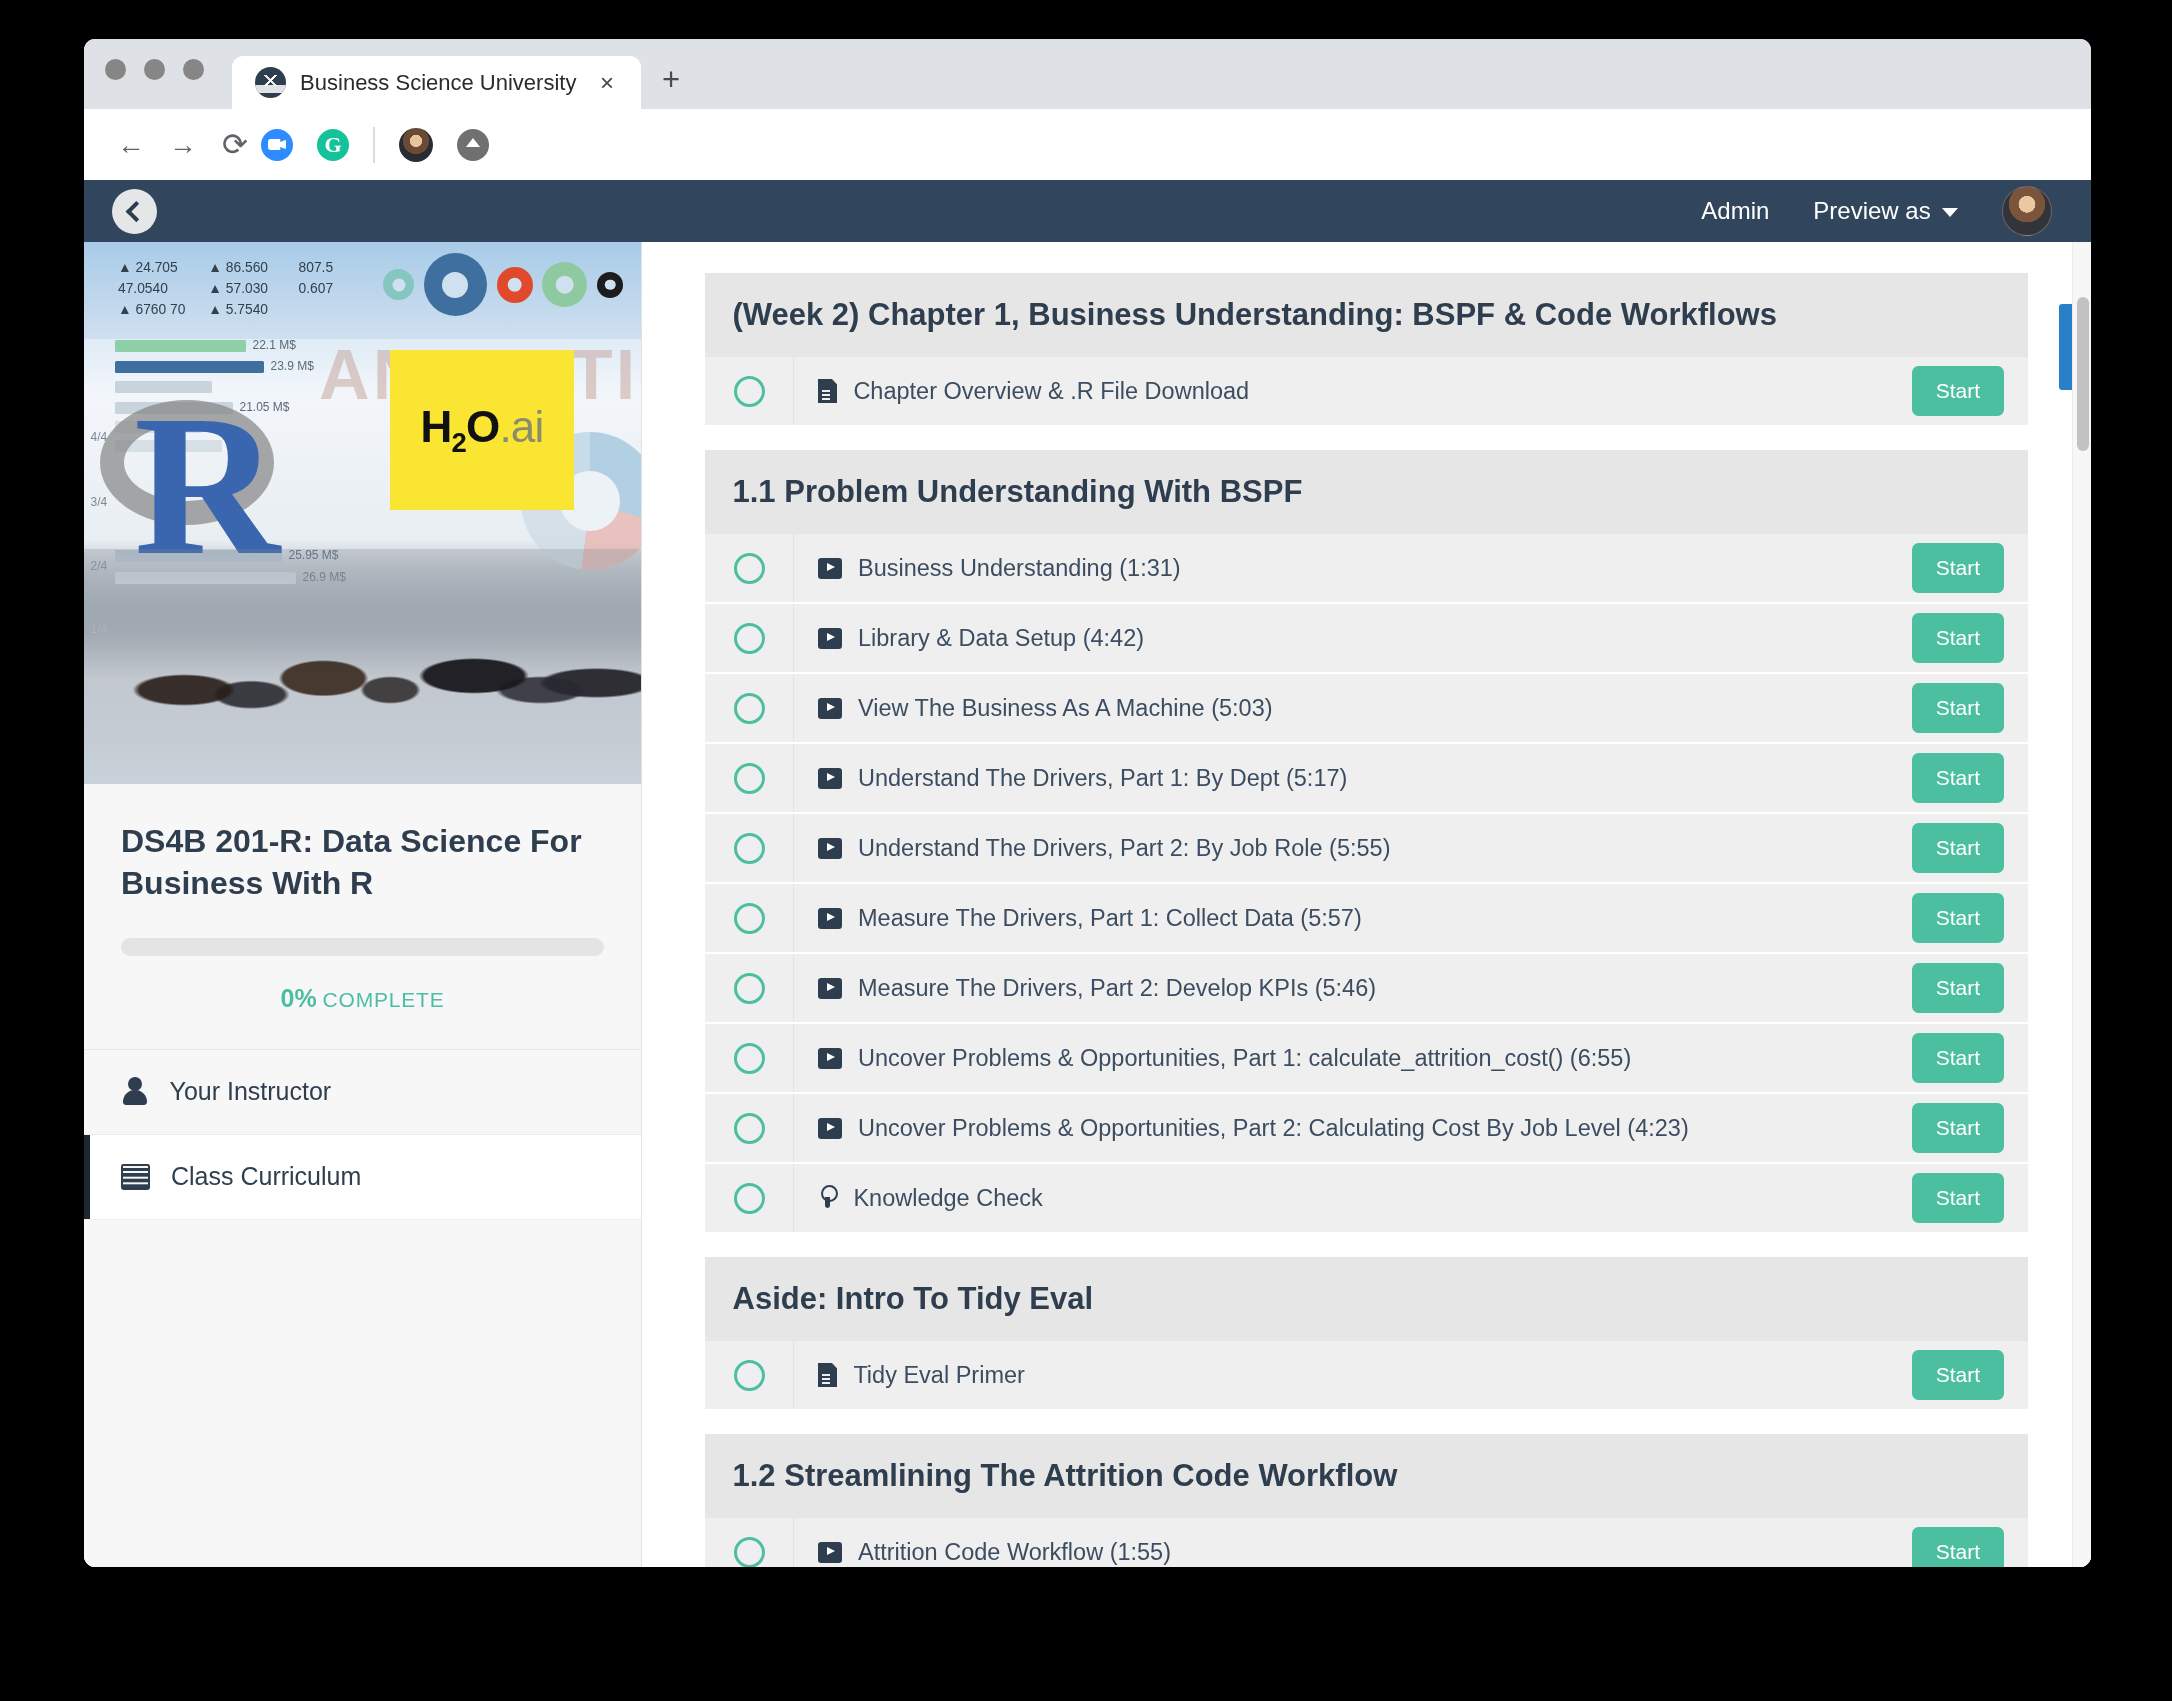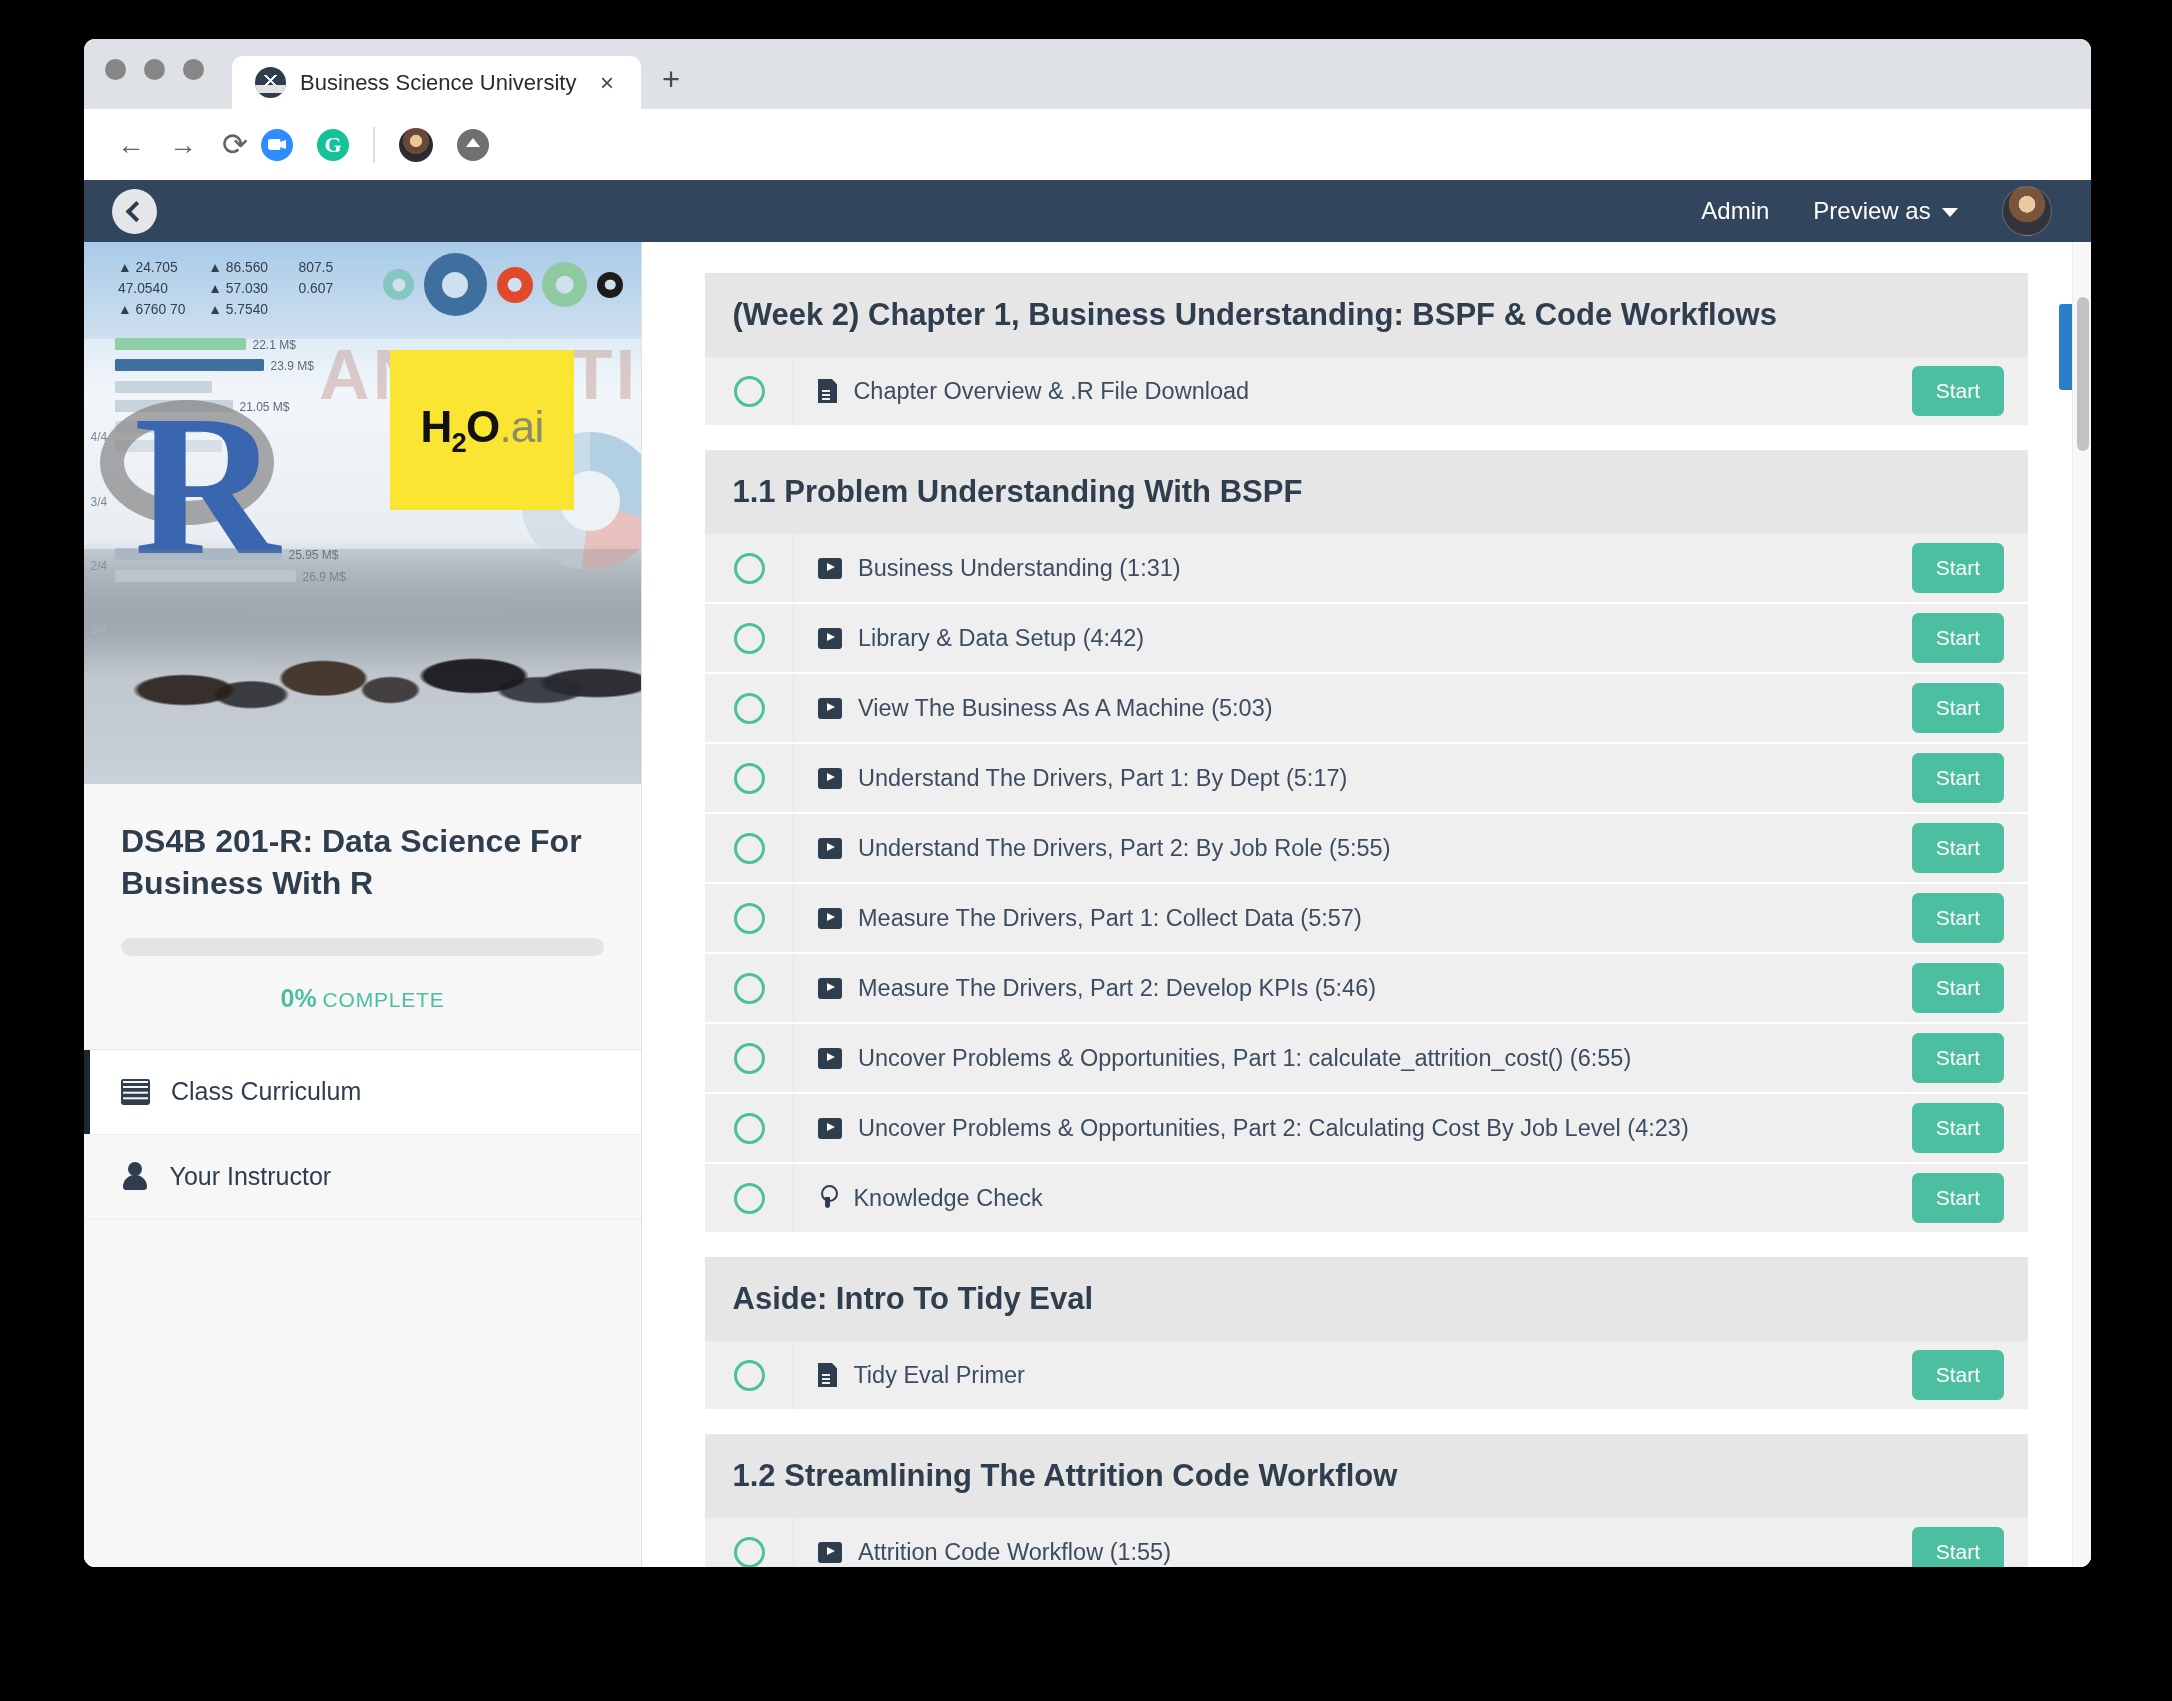--- a/index.html
+++ b/index.html
@@ -223,21 +223,21 @@
   .g2 { width: 63px; height: 63px; background: #3f6f9e; }
   .g2::after { width: 26px; height: 26px; }
   .g3 { width: 36px; height: 36px; background: #e0492c; }
   .g3::after { width: 14.6px; height: 14.6px; }
   .g4 { width: 45px; height: 45px; background: #8fc9a0; }
   .g4::after { width: 18.6px; height: 18.6px; }
   .g5 { width: 26px; height: 26px; background: #1c1c1c; }
   .g5::after { width: 10.5px; height: 10.5px; }
 
   .thumb-bars { position: absolute; left: 31px; top: 96px; width: 243px; }
-  .tb-row { display: flex; align-items: flex-start; gap: 6.5px; margin-bottom: 7.3px; }
+  .tb-row { display: flex; align-items: flex-end; gap: 6.5px; margin-bottom: 7.3px; }
   .tb { height: 12px; border-radius: 1.6px; }
   .tb-lbl { font-size: 12px; color: #5a6a78; }
   .axis-lbl { position: absolute; left: 6.5px; font-size: 12px; color: #7b8894; }
 
   .thumb-r {
     position: absolute; left: 50px; top: 142px;
     font-size: 202px; font-weight: bold; color: #3a66b0;
     font-family: "Liberation Serif", serif; line-height: 1;
   }
   .thumb-r-oval {
@@ -539,28 +539,28 @@
         <div class="course-title">DS4B 201-R: Data Science For Business With R</div>
 
         <div class="progress-wrap">
           <div class="progress-track">
             <div class="progress-fill" style="width: 0%;"></div>
           </div>
         </div>
         <div class="progress-label"><b>0%</b> <span>COMPLETE</span></div>
 
         <div class="side-nav">
+          <div class="side-item">
+            <div class="icon-person"></div>
+            <span>Your Instructor</span>
+          </div>
           <div class="side-item active">
             <div class="icon-list"></div>
             <span>Class Curriculum</span>
           </div>
-          <div class="side-item">
-            <div class="icon-person"></div>
-            <span>Your Instructor</span>
-          </div>
         </div>
       </div>
 
       <div class="main-area">
 
         <div class="section-header">(Week 2) Chapter 1, Business Understanding: BSPF &amp; Code Workflows</div>
         <div class="lecture-row">
           <div class="lec-status">
               <div class="circle-o"></div>
             </div>

